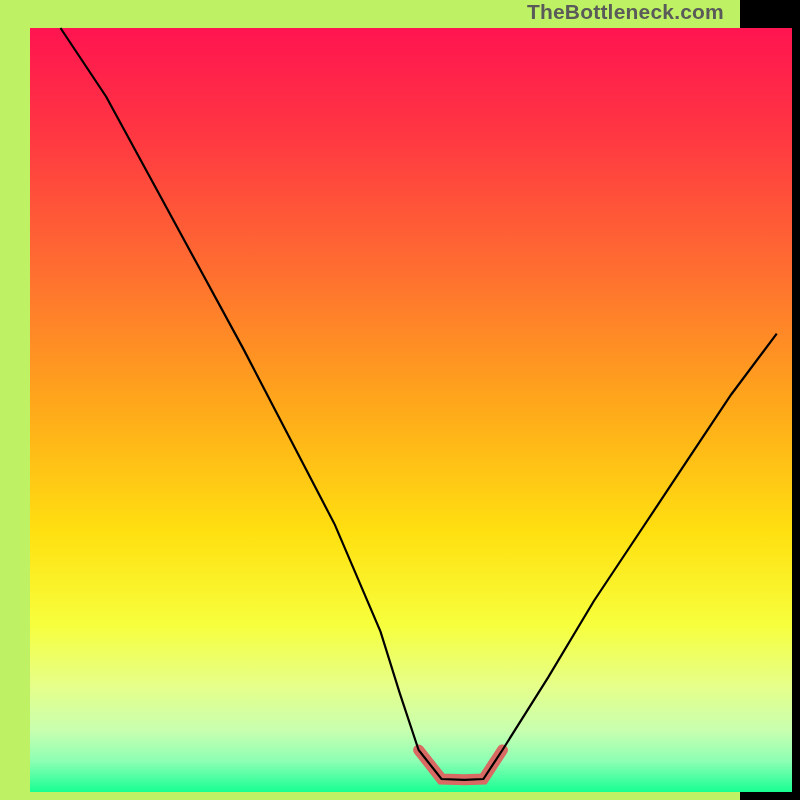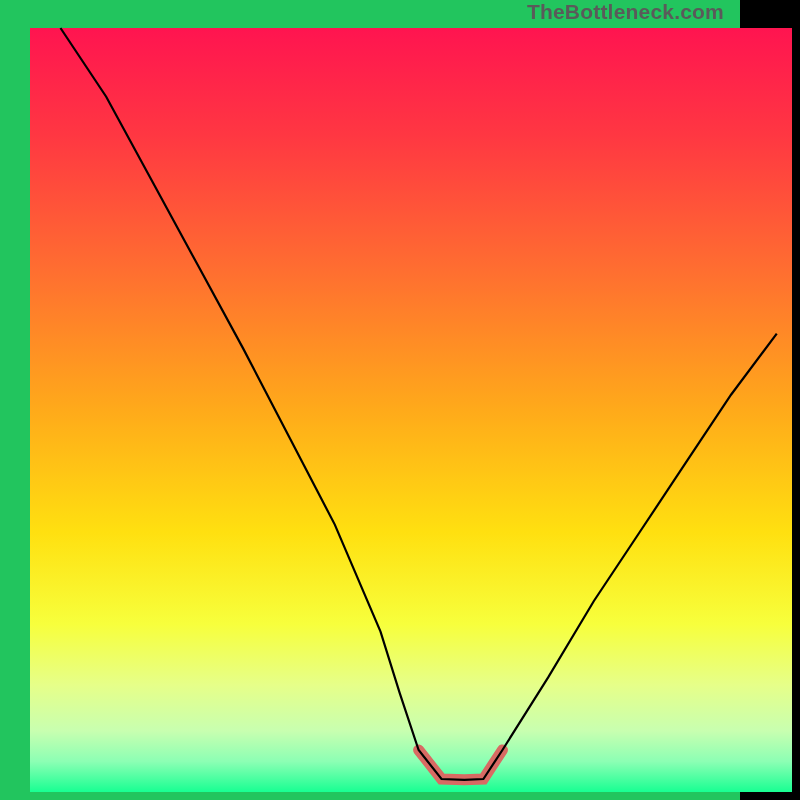--- a/index.html
+++ b/index.html
@@ -8,21 +8,21 @@
     width: 800px;
     height: 800px;
     background: #000000;
     overflow: hidden;
     font-family: Arial, Helvetica, sans-serif;
   }
   .frame {
     position: relative;
     width: 740px;
     height: 800px;
-    background: #22c55e;
+    background: #bef264;
   }
   .watermark {
     position: absolute;
     top: 0px;
     right: 16px;
     font-size: 21px;
     font-weight: 600;
     color: #5a5a5a;
     letter-spacing: 0.2px;
     user-select: none;

